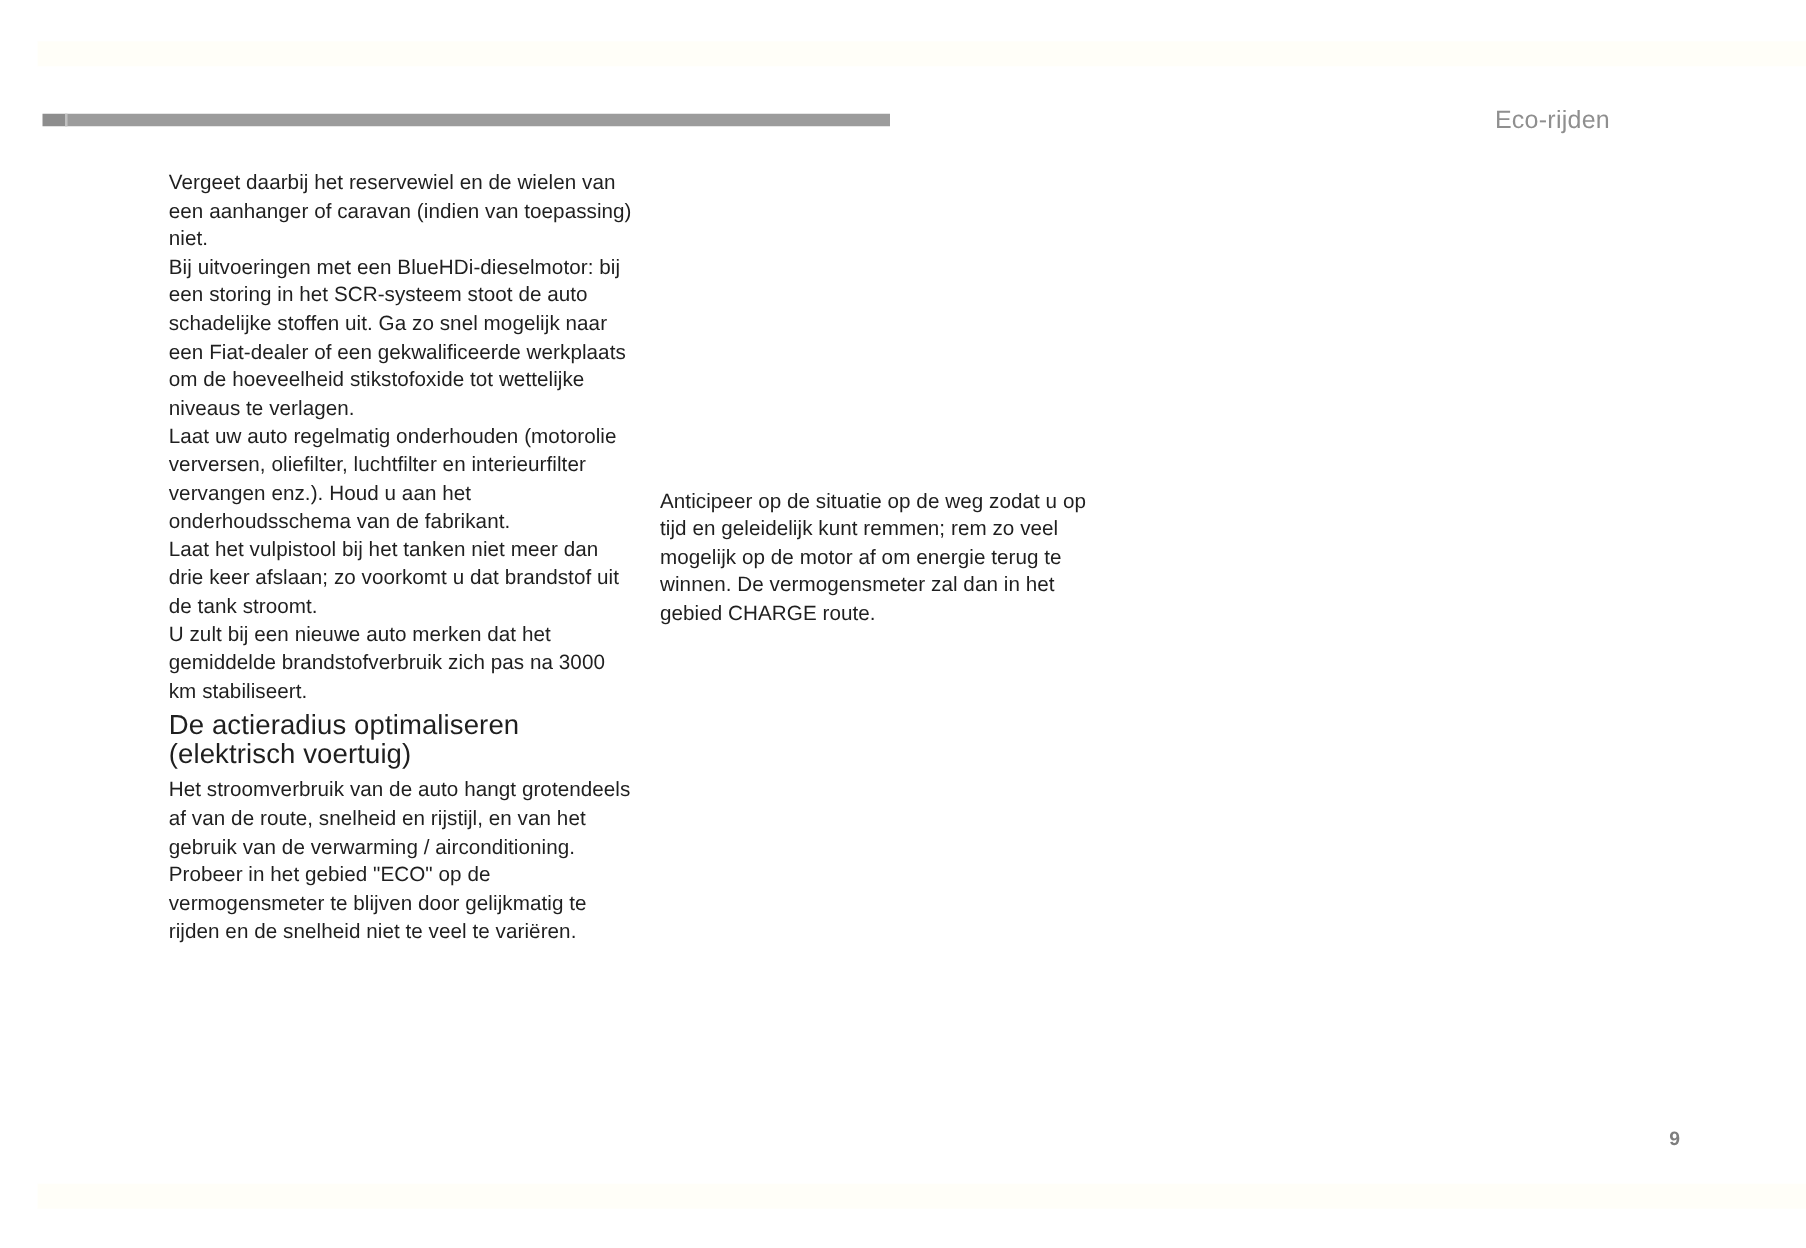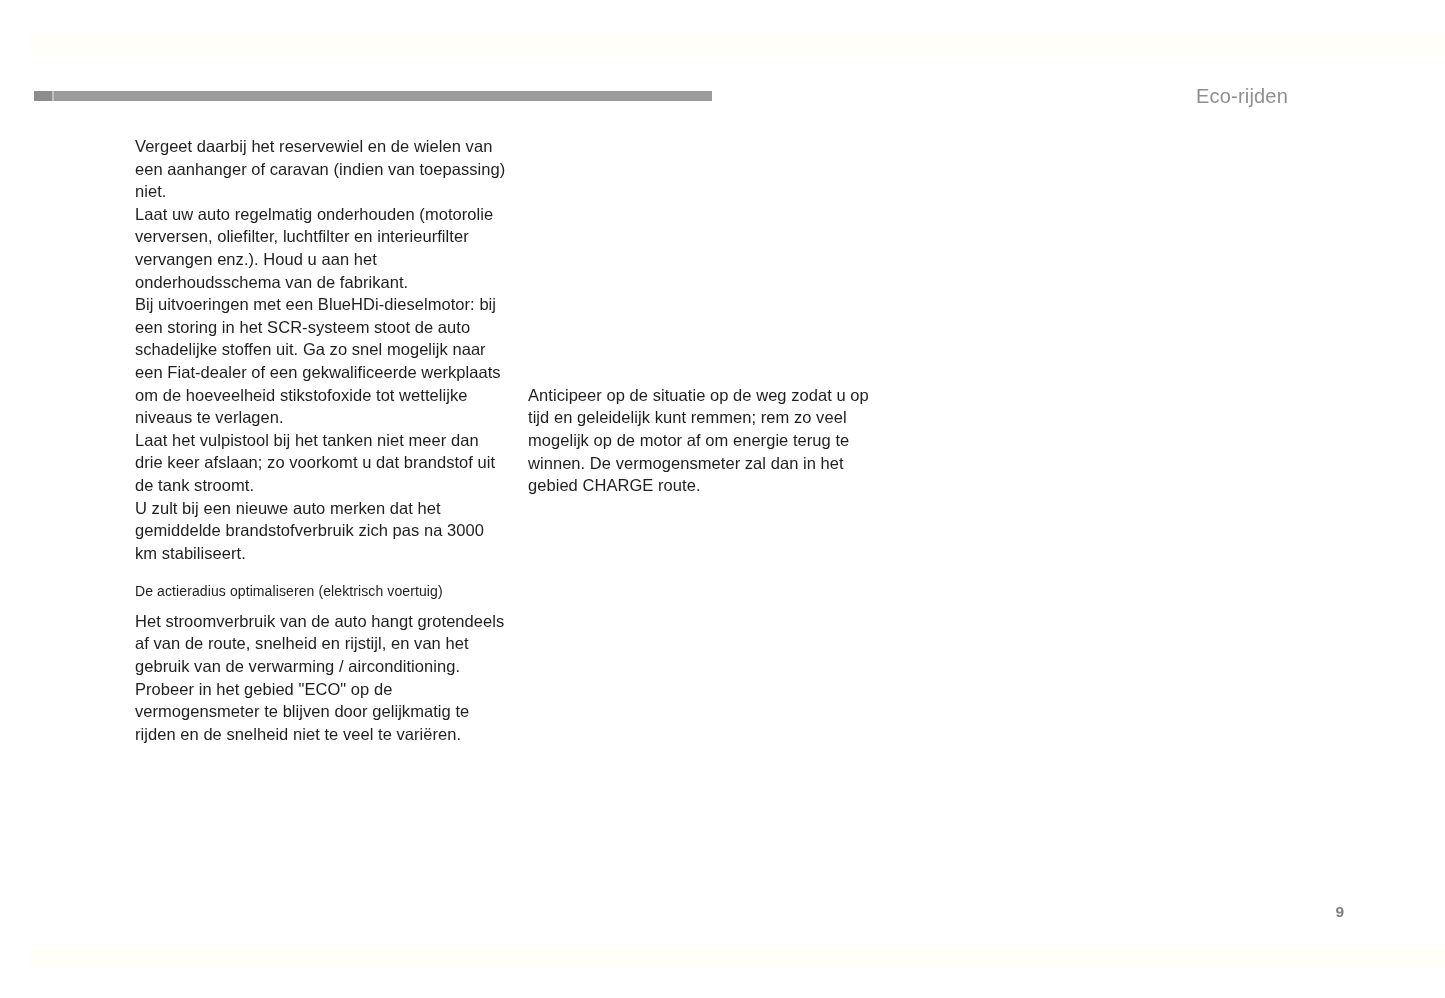--- a/index.html
+++ b/index.html
@@ -75,23 +75,23 @@
   .column {
     font-size: 16.5px;
     line-height: 22.6px;
     letter-spacing: 0.05px;
   }
   .column.left { width: 374px; margin-right: 19px; }
   .column.right { width: 364px; }
   .block { margin: 0; padding: 0; }
   .block.para { font-weight: normal; }
   .block.heading {
-    font-size: 14px;
+    font-size: 22px;
     font-weight: bold;
-    margin: 16px 0 7px 0;
+    margin: 5px 0 7px 0;
     letter-spacing: 0.1px;
   }
   .bold { font-weight: normal; }
   .page-number {
     position: absolute;
     top: 903px;
     right: 101px;
     font-size: 15.5px;
     font-weight: bold;
     color: var(--page-number);
@@ -107,22 +107,22 @@
   <div class="progress-bar">
     <div class="progress-seg-dark"></div>
     <div class="progress-seg-light"></div>
   </div>
 
   <div class="chapter-title">Eco-rijden</div>
 
   <div class="content">
     <div class="column left">
         <p class="block para"><span>Vergeet daarbij het reservewiel en de wielen van een aanhanger of caravan (indien van toepassing) niet.</span></p>
+        <p class="block para"><span>Bij uitvoeringen met een BlueHDi-dieselmotor: bij een storing in het SCR-systeem stoot de auto schadelijke stoffen uit. Ga zo snel mogelijk naar een Fiat-dealer of een gekwalificeerde werkplaats om de hoeveelheid stikstofoxide tot wettelijke niveaus te verlagen.</span></p>
         <p class="block para"><span>Laat uw auto regelmatig onderhouden (motorolie verversen, oliefilter, luchtfilter en interieurfilter vervangen enz.). Houd u aan het onderhoudsschema van de fabrikant.</span></p>
-        <p class="block para"><span>Bij uitvoeringen met een BlueHDi-dieselmotor: bij een storing in het SCR-systeem stoot de auto schadelijke stoffen uit. Ga zo snel mogelijk naar een Fiat-dealer of een gekwalificeerde werkplaats om de hoeveelheid stikstofoxide tot wettelijke niveaus te verlagen.</span></p>
         <p class="block para"><span>Laat het vulpistool bij het tanken niet meer dan drie keer afslaan; zo voorkomt u dat brandstof uit de tank stroomt.</span></p>
         <p class="block para"><span>U zult bij een nieuwe auto merken dat het gemiddelde brandstofverbruik zich pas na 3000 km stabiliseert.</span></p>
         <h2 class="block heading"><span class="bold">De actieradius optimaliseren (elektrisch voertuig)</span></h2>
         <p class="block para"><span>Het stroomverbruik van de auto hangt grotendeels af van de route, snelheid en rijstijl, en van het gebruik van de verwarming / airconditioning.</span></p>
         <p class="block para"><span>Probeer in het gebied "</span><span class="bold">ECO</span><span>" op de vermogensmeter te blijven door gelijkmatig te rijden en de snelheid niet te veel te variëren.</span></p>
       </div>
     <div class="column right">
         <p class="block para"><span>Anticipeer op de situatie op de weg zodat u op tijd en geleidelijk kunt remmen; rem zo veel mogelijk op de motor af om energie terug te winnen. De vermogensmeter zal dan in het gebied </span><span class="bold">CHARGE</span><span> route.</span></p>
       </div>
   </div>

